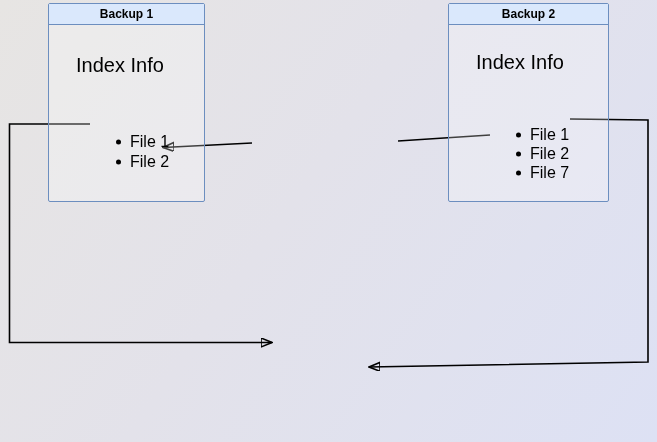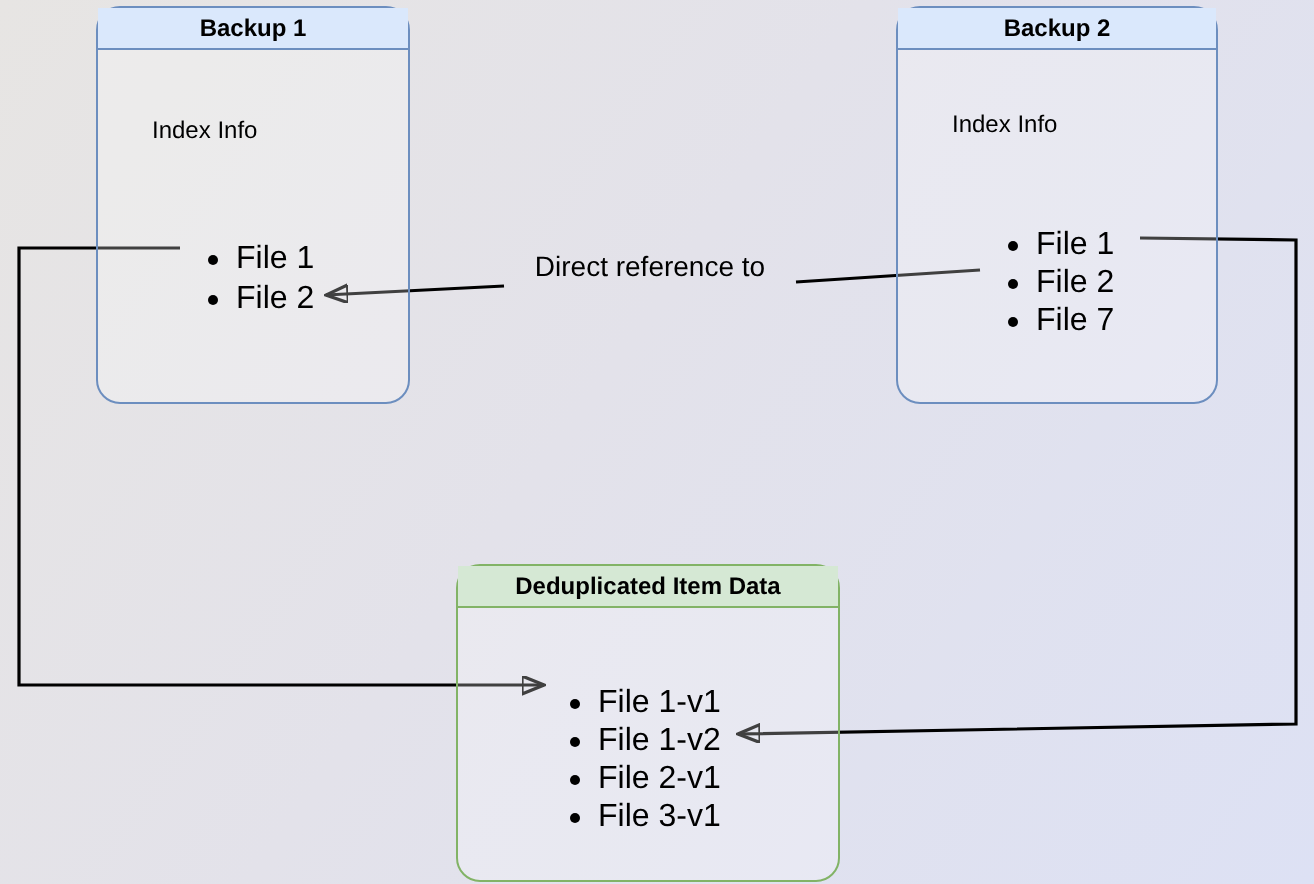--- a/index.html
+++ b/index.html
@@ -18,45 +18,45 @@
     pointer-events: none;
   }
   svg.arrow-layer path {
     fill: none;
     stroke: var(--line, #000);
     stroke-width: 1.6;
   }
   .box {
     position: absolute;
     border: 1px solid;
-    border-radius: 12px;
+    border-radius: 2px;
     background: rgba(255,255,255,0.25);
     box-sizing: border-box;
   }
   .box.blue  { border-color: var(--blue_border, #6c8ebf); }
   .box.green { border-color: var(--green_border, #82b366); }
   .box-header {
     height: 20px;
     line-height: 20px;
     text-align: center;
     font-size: 12px;
     font-weight: bold;
     border-bottom: 1px solid;
   }
   .blue  .box-header { background: var(--blue_fill, #dae8fc);  border-color: var(--blue_border, #6c8ebf); }
   .green .box-header { background: var(--green_fill, #d5e8d4); border-color: var(--green_border, #82b366); }
   .subtitle {
     position: absolute;
-    font-size: 12px;
+    font-size: 20px;
     line-height: 18px;
     white-space: nowrap;
   }
   ul.files {
     position: absolute;
-    margin: 4px;
+    margin: 16px;
     padding: 0;
     list-style: none;
     font-size: 16px;
     white-space: nowrap;
   }
   ul.files li {
     position: relative;
     padding-left: 16px;
   }
   ul.files li::before {
@@ -120,27 +120,17 @@
   <div class="box blue" id="backup2">
     <div class="box-header">Backup 2</div>
     <div class="subtitle">Index Info</div>
     <ul class="files">
         <li>File 1</li>
         <li>File 2</li>
         <li>File 7</li>
       </ul>
   </div>
 
-  <div class="box green" id="dedup">
-    <div class="box-header">Deduplicated Item Data</div>
-    <ul class="files">
-        <li>File 1-v1</li>
-        <li>File 1-v2</li>
-        <li>File 2-v1</li>
-        <li>File 3-v1</li>
-      </ul>
-  </div>
 
   <div class="annotation">
-    <div>Direct reference to</div>
   </div>
 
 </div>
 
 </body></html>

